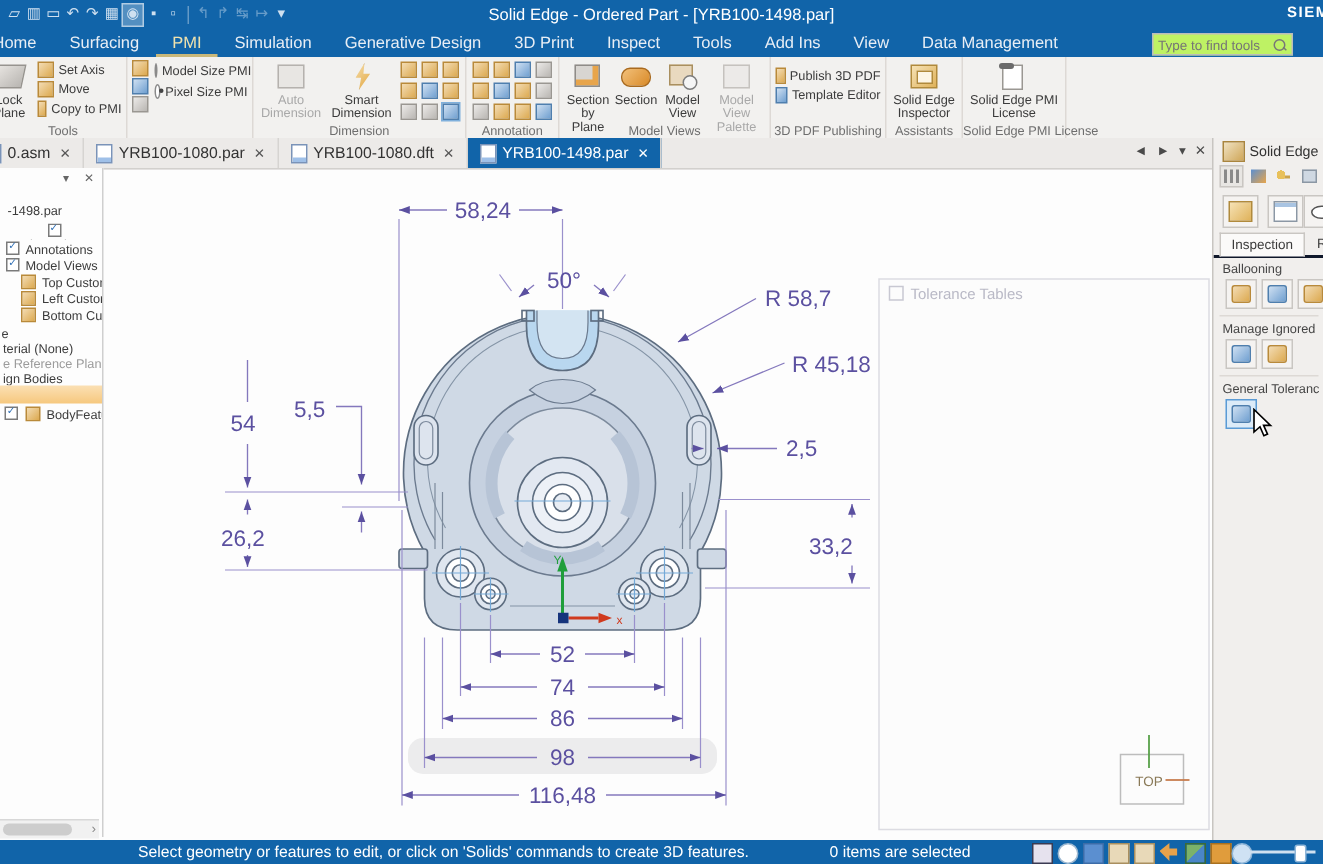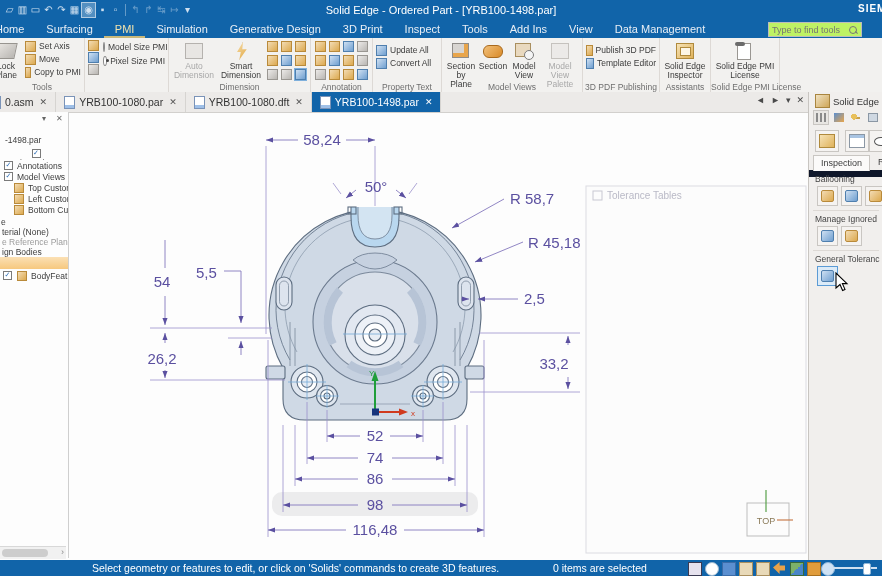--- a/index.html
+++ b/index.html
@@ -77,21 +77,21 @@
   .pf-thumb{position:absolute;left:2px;top:2px;width:46px;height:8px;background:#cdcdcd;border-radius:4px;}
   .pf-arrow{position:absolute;right:2px;top:0px;font-size:9px;color:#8a8a8a;}
   
   .rpanel{position:absolute;left:808px;top:92px;width:74px;height:468px;background:#f1efed;border-left:1px solid #c8c5c1;font-size:8.5px;color:#3c3c3c;overflow:hidden;}
   .rp-title{position:absolute;left:24px;top:4px;font-size:9.5px;color:#333;white-space:nowrap;}
   .rp-appico{position:absolute;left:6px;top:2px;width:13px;height:12px;background:linear-gradient(135deg,#f0e2c2,#cfa658);border:1px solid #a9853e;}
   .rp-ibtn{position:absolute;width:14px;height:13px;background:#f5f3f1;border:1px solid #c9c6c2;}
   .rp-ibtn.flat{border-color:transparent;background:transparent;}
   .rp-ibtn .fill{position:absolute;inset:2px;}
   .rp-bigbtn{position:absolute;width:22px;height:20px;background:#f5f3f1;border:1px solid #c9c6c2;}
-  .rp-tabbar{position:absolute;left:0px;top:62px;width:74px;height:16px;border-bottom:7px solid #0f172a;}
+  .rp-tabbar{position:absolute;left:0px;top:62px;width:74px;height:16px;border-bottom:2px solid #0f172a;}
   .rp-tab{position:absolute;top:1px;height:15px;line-height:15px;padding:0 7px;font-size:9px;}
   .rp-tab.active{background:#fbfaf9;border:1px solid #c9c6c2;border-bottom:none;}
   .rp-sect{position:absolute;left:6px;font-size:8.5px;color:#444;white-space:nowrap;}
   .rp-btn{position:absolute;width:19px;height:18px;background:#f5f3f1;border:1px solid #c9c6c2;}
   .rp-btn .bb{position:absolute;left:3px;top:3px;width:11px;height:10px;background:linear-gradient(135deg,#f3dcb4,#dca94f);border:1px solid #b98a3a;border-radius:2px;}
   .rp-btn .bb.blue{background:linear-gradient(135deg,#cfe0f2,#6f9fd0);border-color:#4f7fae;}
   .rp-btn.sel{border:1px solid #5b9bd5;background:#dcebf8;}
   .rp-div{position:absolute;left:4px;width:66px;height:1px;background:#ddd9d5;}
   
   .statusbar{position:absolute;left:0;top:560px;width:882px;height:16px;background:#1164a9;color:#fff;font-size:10.5px;}
@@ -272,33 +272,20 @@
         <span class="cell">
             <span class="mi"></span>
           </span>
         <span class="cell">
             <span class="mi blue"></span>
           </span>
       </div>
       <div class="glabel">Annotation</div>
     </div>
 
-    <div class="rgroup">
-      <div class="smallstack" style="width:62px;padding-top:4px;">
-        <div class="sbtn">
-            <span class="mi blue"></span>
-            <span>Update All</span>
-          </div>
-        <div class="sbtn">
-            <span class="mi blue"></span>
-            <span>Convert All</span>
-          </div>
-      </div>
-      <div class="glabel">Property Text</div>
-    </div>
 
     <div class="rgroup">
       <div class="bigbtn" style="width:32px;">
         <span class="bico">
             <span class="ic-cube"></span>
           </span>
         <span>Section by Plane</span>
       </div>
       <div class="bigbtn" style="width:28px;">
         <span class="bico">

